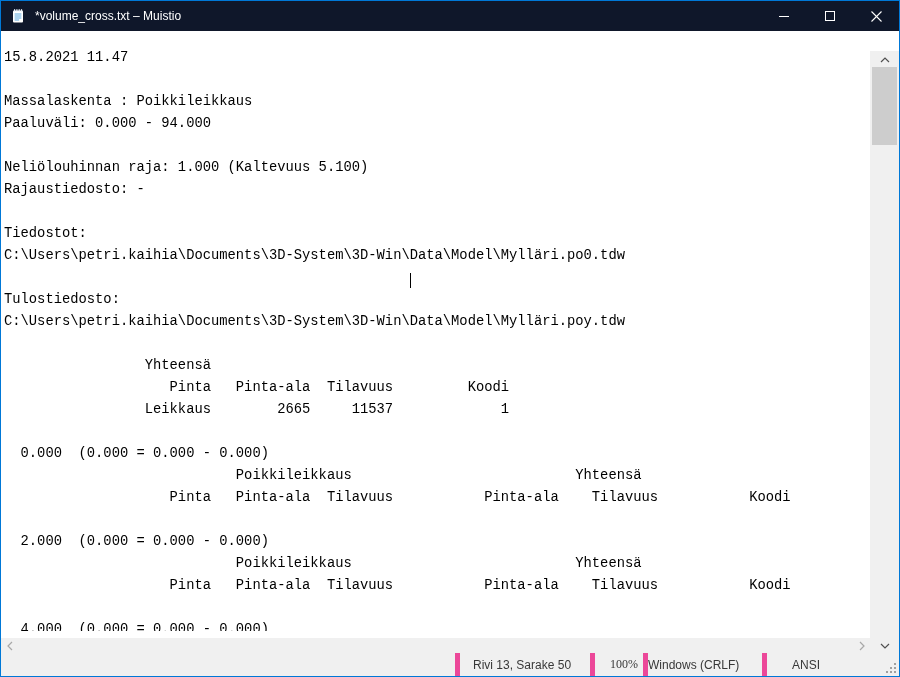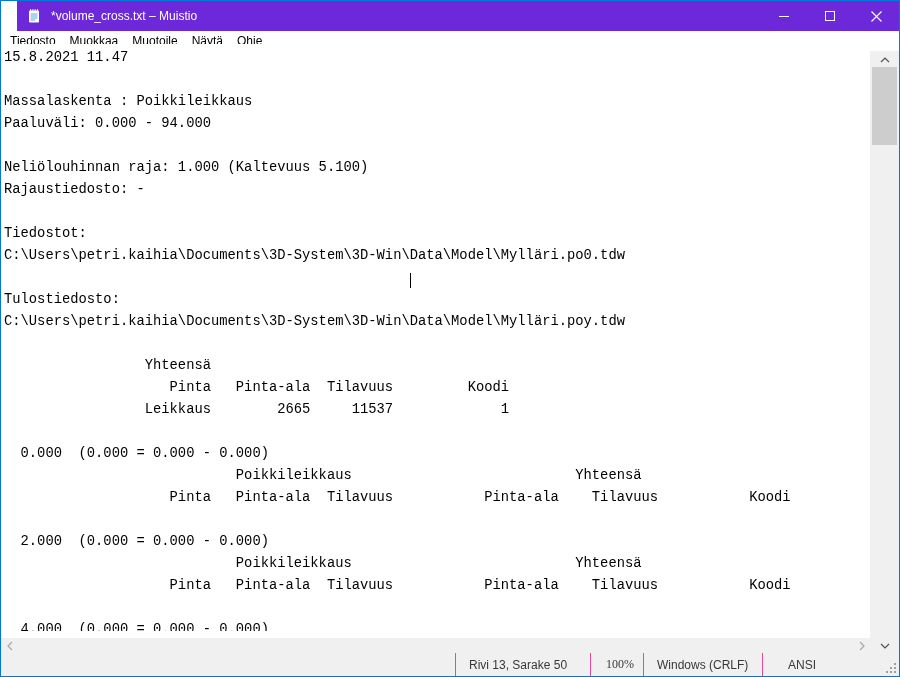--- a/index.html
+++ b/index.html
@@ -3,22 +3,22 @@
 <meta charset="utf-8">
 <style>
   * { margin:0; padding:0; box-sizing:border-box; }
   html,body { width:900px; height:677px; font-family:"Liberation Sans", sans-serif; }
   .window {
     position:relative; width:900px; height:677px; background:#ffffff;
     border:1px solid #0078d7; overflow:hidden;
   }
   
   .titlebar {
-    position:absolute; top:0; left:16px; right:0; height:30px;
-    background:#6d28d9; display:flex; align-items:center;
+    position:absolute; top:0; left:0; right:0; height:30px;
+    background:#0f172a; display:flex; align-items:center;
   }
   .app-icon { margin-left:9px; width:16px; height:16px; flex:0 0 auto; }
   .title-text {
     margin-left:9px; color:#ffffff; font-size:12px; white-space:nowrap;
   }
   .win-controls { margin-left:auto; display:flex; height:30px; }
   .win-btn {
     width:46px; height:30px; display:flex; align-items:center; justify-content:center;
   }
   .glyph-min { width:10px; height:1px; background:#ffffff; }
@@ -57,25 +57,25 @@
   .hscroll .arrow-left { position:absolute; left:0; top:0; width:17px; height:15px;
     display:flex; align-items:center; justify-content:center; }
   .hscroll .arrow-right { position:absolute; right:0; top:0; width:17px; height:15px;
     display:flex; align-items:center; justify-content:center; }
   
   .statusgap { position:absolute; left:0; right:0; top:652px; height:2px; background:#f0f0f0; }
   .statusbar {
     position:absolute; left:0; right:0; bottom:0; height:23px; background:#f0f0f0;
     display:flex; align-items:stretch; font-size:12px; color:#383838;
   }
-  .sb-cell { border-left:1px solid #ec4899; display:flex; align-items:center; white-space:nowrap; }
+  .sb-cell { border-left:5px solid #ec4899; display:flex; align-items:center; white-space:nowrap; }
   .sb-spacer { flex:1 1 auto; }
   .sb-rivi  { width:135px; padding-left:13px; }
   .sb-zoom  { width:53px;  padding-left:15px;font-family:Liberation Serif, serif; }
-  .sb-eol   { width:119px; padding-left:13px; }
+  .sb-eol   { width:119px; }
   .sb-enc   { width:110px; padding-left:25px; }
   .sb-grip  { width:27px; border-left:none; position:relative; }
   .sb-grip svg { position:absolute; right:2px; bottom:2px; }
 </style>
 </head>
 <body>
 
 <div class="window">
 
   <div class="titlebar">
@@ -100,27 +100,20 @@
       </div>
       <div class="win-btn">
         <svg width="11" height="11" viewBox="0 0 11 11">
           <line x1="0.5" y1="0.5" x2="10.5" y2="10.5" stroke="#ffffff" stroke-width="1.1"></line>
           <line x1="10.5" y1="0.5" x2="0.5" y2="10.5" stroke="#ffffff" stroke-width="1.1"></line>
         </svg>
       </div>
     </div>
   </div>
 
-  <div class="menubar">
-    <span class="menu-item">Tiedosto</span>
-    <span class="menu-item">Muokkaa</span>
-    <span class="menu-item">Muotoile</span>
-    <span class="menu-item">Näytä</span>
-    <span class="menu-item">Ohje</span>
-  </div>
 
   <div class="editor">
     <pre>15.8.2021 11.47
 
 Massalaskenta : Poikkileikkaus
 Paaluväli: 0.000 - 94.000
 
 Neliölouhinnan raja: 1.000 (Kaltevuus 5.100)
 Rajaustiedosto: -
 

